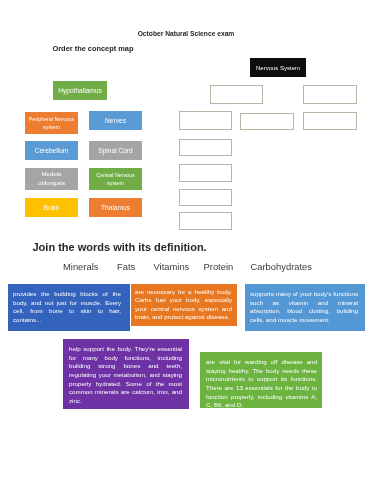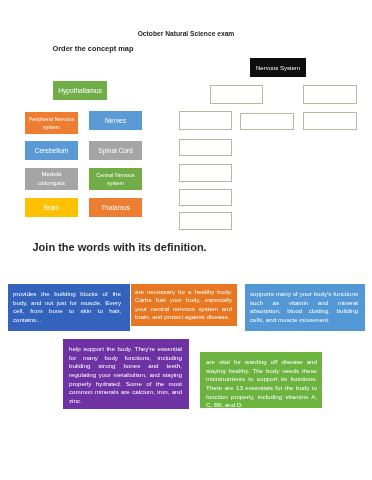--- a/index.html
+++ b/index.html
@@ -101,20 +101,27 @@
   <div class="abs ebox" style="left:179px; top:111px; width:53px; height:19px;"></div>
   <div class="abs ebox" style="left:240px; top:113px; width:54px; height:17px;"></div>
   <div class="abs ebox" style="left:303px; top:112px; width:54px; height:18px;"></div>
   <div class="abs ebox" style="left:179px; top:139px; width:53px; height:17px;"></div>
   <div class="abs ebox" style="left:179px; top:164px; width:53px; height:18px;"></div>
   <div class="abs ebox" style="left:179px; top:189px; width:53px; height:17px;"></div>
   <div class="abs ebox" style="left:179px; top:212px; width:53px; height:18px;"></div>
 
   <div class="abs" id="section2-title">Join the words with its definition.</div>
 
+  <div class="abs" id="word-row">
+    <span class="word" style="left:63px;">Minerals</span>
+    <span class="word" style="left:117px;">Fats</span>
+    <span class="word" style="left:153.5px;">Vitamins</span>
+    <span class="word" style="left:203.5px;">Protein</span>
+    <span class="word" style="left:250.5px;">Carbohydrates</span>
+  </div>
 
   <div class="abs card" style="left:8px; top:284px; width:122px; height:47px; background:#3463bd; padding-left:5px; padding-right:9px;">provides the building blocks of the body, and not just for muscle. Every cell, from bone to skin to hair, contains...</div>
   <div class="abs card" style="left:131px; top:284px; width:106px; height:42px; background:#e87722; padding-left:4px; padding-right:5px; padding-top:3.5px;">are necessary for a healthy body. Carbs fuel your body, especially your central nervous system and brain, and protect against disease.</div>
   <div class="abs card" style="left:245px; top:284px; width:120px; height:47px; background:#5398d5; padding-left:5px; padding-right:7px;">supports many of your body's functions such as vitamin and mineral absorption, blood clotting, building cells, and muscle movement.</div>
   <div class="abs card" style="left:63px; top:339px; width:126px; height:70px; background:#6f32a4; padding-left:6px; padding-right:7px;">help support the body. They're essential for many body functions, including building strong bones and teeth, regulating your metabolism, and staying properly hydrated. Some of the most common minerals are calcium, iron, and zinc.</div>
   <div class="abs card" style="left:200px; top:352px; width:122px; height:56px; background:#6cb33f; padding-left:6px; padding-right:5px;">are vital for warding off disease and staying healthy. The body needs these micronutrients to support its functions. There are 13 essentials for the body to function properly, including vitamins A, C, B6, and D.</div>
 
 </div>
 
 </body></html>

